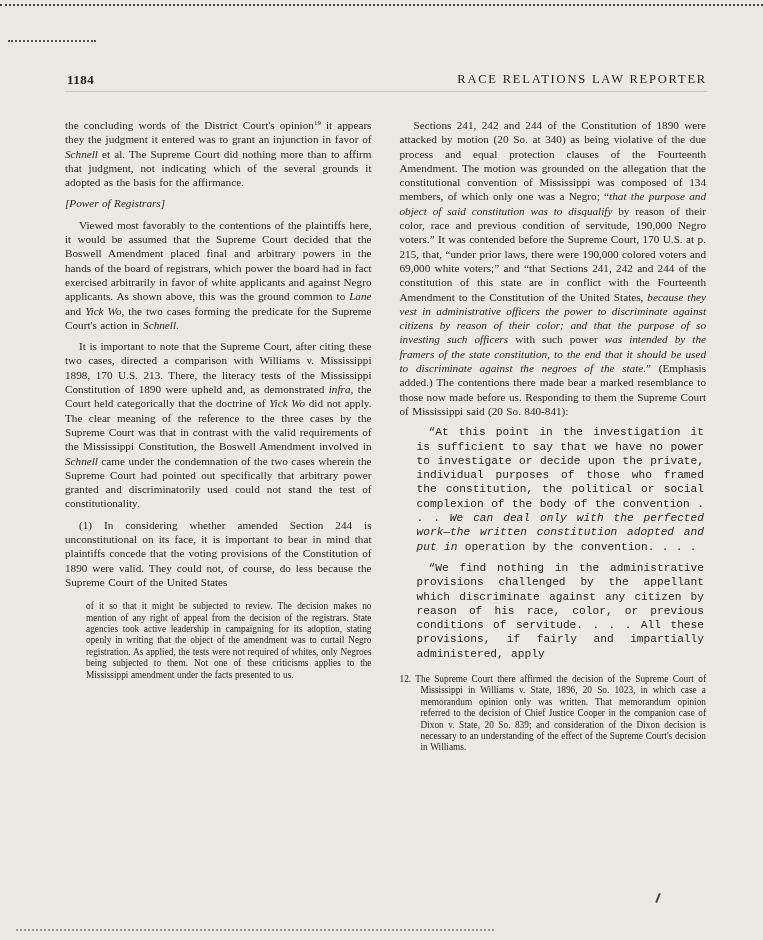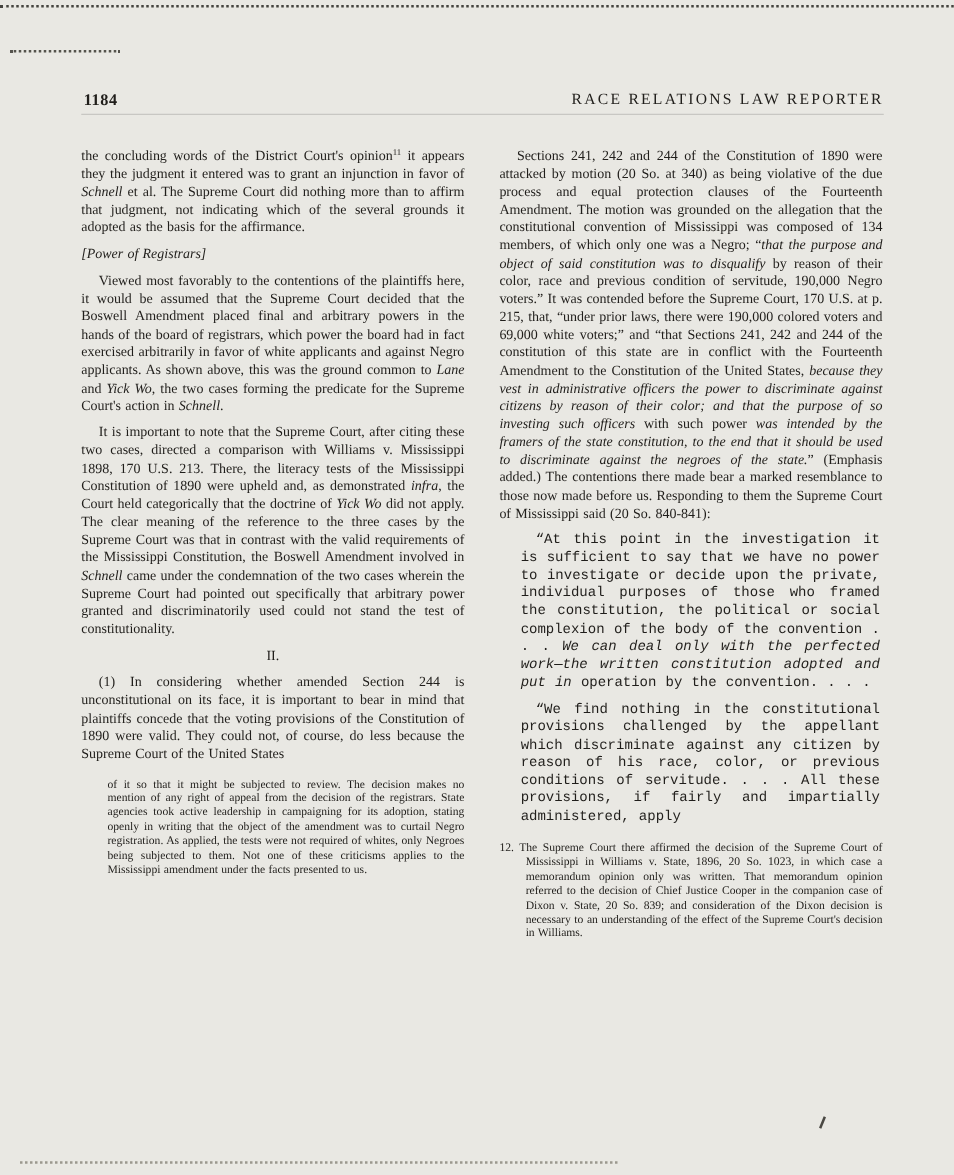--- a/index.html
+++ b/index.html
@@ -58,27 +58,26 @@
 <div class="artifact dots-bottom"></div>
 <div class="stray-mark"></div>
 
 <header>
   <span class="page-num">1184</span>
   <span class="page-title">RACE RELATIONS LAW REPORTER</span>
 </header>
 
 <div class="columns">
   <div class="col">
-      <p class="body"><span>the concluding words of the District Court's opinion</span><sup>11</sup><span> it appears they the judgment it entered was to grant an injunction in favor of </span><i>Schnell</i><span> et al.  The Supreme Court did nothing more than to affirm that judgment, not indicating which of the several grounds it adopted as the basis for the affirmance.</span></p>
+      <p class="body"><span>the concluding words of the District Court's opinion</span><sup>19</sup><span> it appears they the judgment it entered was to grant an injunction in favor of </span><i>Schnell</i><span> et al.  The Supreme Court did nothing more than to affirm that judgment, not indicating which of the several grounds it adopted as the basis for the affirmance.</span></p>
       <p class="body head-italic"><i>[Power of Registrars]</i></p>
       <p class="body indent"><span>Viewed most favorably to the contentions of the plaintiffs here, it would be assumed that the Supreme Court decided that the Boswell Amendment placed final and arbitrary powers in the hands of the board of registrars, which power the board had in fact exercised arbitrarily in favor of white applicants and against Negro applicants.  As shown above, this was the ground common to </span><i>Lane</i><span> and </span><i>Yick Wo</i><span>, the two cases forming the predicate for the Supreme Court's action in </span><i>Schnell</i><span>.</span></p>
       <p class="body indent"><span>It is important to note that the Supreme Court, after citing these two cases, directed a comparison with Williams v. Mississippi 1898, 170 U.S. 213.  There, the literacy tests of the Mississippi Constitution of 1890 were upheld and, as demonstrated </span><i>infra</i><span>, the Court held categorically that the doctrine of </span><i>Yick Wo</i><span> did not apply.  The clear meaning of the reference to the three cases by the Supreme Court was that in contrast with the valid requirements of the Mississippi Constitution, the Boswell Amendment involved in </span><i>Schnell</i><span> came under the condemnation of the two cases wherein the Supreme Court had pointed out specifically that arbitrary power granted and discriminatorily used could not stand the test of constitutionality.</span></p>
-      <p class="body head-center"><span>II.</span></p>
       <p class="body indent"><span>(1)  In considering whether amended Section 244 is unconstitutional on its face, it is important to bear in mind that plaintiffs concede that the voting provisions of the Constitution of 1890 were valid.  They could not, of course, do less because the Supreme Court of the United States</span></p>
       <p class="body footnote cont"><span>of it so that it might be subjected to review.  The decision makes no mention of any right of appeal from the decision of the registrars.  State agencies took active leadership in campaigning for its adoption, stating openly in writing that the object of the amendment was to curtail Negro registration.  As applied, the tests were not required of whites, only Negroes being subjected to them.  Not one of these criticisms applies to the Mississippi amendment under the facts presented to us.</span></p>
     </div>
   <div class="col">
       <p class="body indent"><span>Sections 241, 242 and 244 of the Constitution of 1890 were attacked by motion (20 So. at 340) as being violative of the due process and equal protection clauses of the Fourteenth Amendment.  The motion was grounded on the allegation that the constitutional convention of Mississippi was composed of 134 members, of which only one was a Negro; “</span><i>that the purpose and object of said constitution was to disqualify</i><span> by reason of their color, race and previous condition of servitude, 190,000 Negro voters.”  It was contended before the Supreme Court, 170 U.S. at p. 215, that, “under prior laws, there were 190,000 colored voters and 69,000 white voters;” and “that Sections 241, 242 and 244 of the constitution of this state are in conflict with the Fourteenth Amendment to the Constitution of the United States, </span><i>because they vest in administrative officers the power to discriminate against citizens by reason of their color; and that the purpose of so investing such officers</i><span> with such power </span><i>was intended by the framers of the state constitution, to the end that it should be used to discriminate against the negroes of the state.</i><span>”  (Emphasis added.)  The contentions there made bear a marked resemblance to those now made before us.  Responding to them the Supreme Court of Mississippi said (20 So. 840-841):</span></p>
       <p class="body quote"><span>“At this point in the investigation it is sufficient to say that we have no power to investigate or decide upon the private, individual purposes of those who framed the constitution, the political or social complexion of the body of the convention . . . </span><i>We can deal only with the perfected work—the written constitution adopted and put in </i><span>operation by the convention. . . .</span></p>
-      <p class="body quote"><span>“We find nothing in the constitutional provisions challenged by the appellant which discriminate against any citizen by reason of his race, color, or previous conditions of servitude. . . .  All these provisions, if fairly and impartially administered, apply</span></p>
+      <p class="body quote"><span>“We find nothing in the administrative provisions challenged by the appellant which discriminate against any citizen by reason of his race, color, or previous conditions of servitude. . . .  All these provisions, if fairly and impartially administered, apply</span></p>
       <p class="body footnote hang gap-top"><span>12.  The Supreme Court there affirmed the decision of the Supreme Court of Mississippi in Williams v. State, 1896, 20 So. 1023, in which case a memorandum opinion only was written.  That memorandum opinion referred to the decision of Chief Justice Cooper in the companion case of Dixon v. State, 20 So. 839; and consideration of the Dixon decision is necessary to an understanding of the effect of the Supreme Court's decision in Williams.</span></p>
     </div>
 </div>
 
 </body></html>

